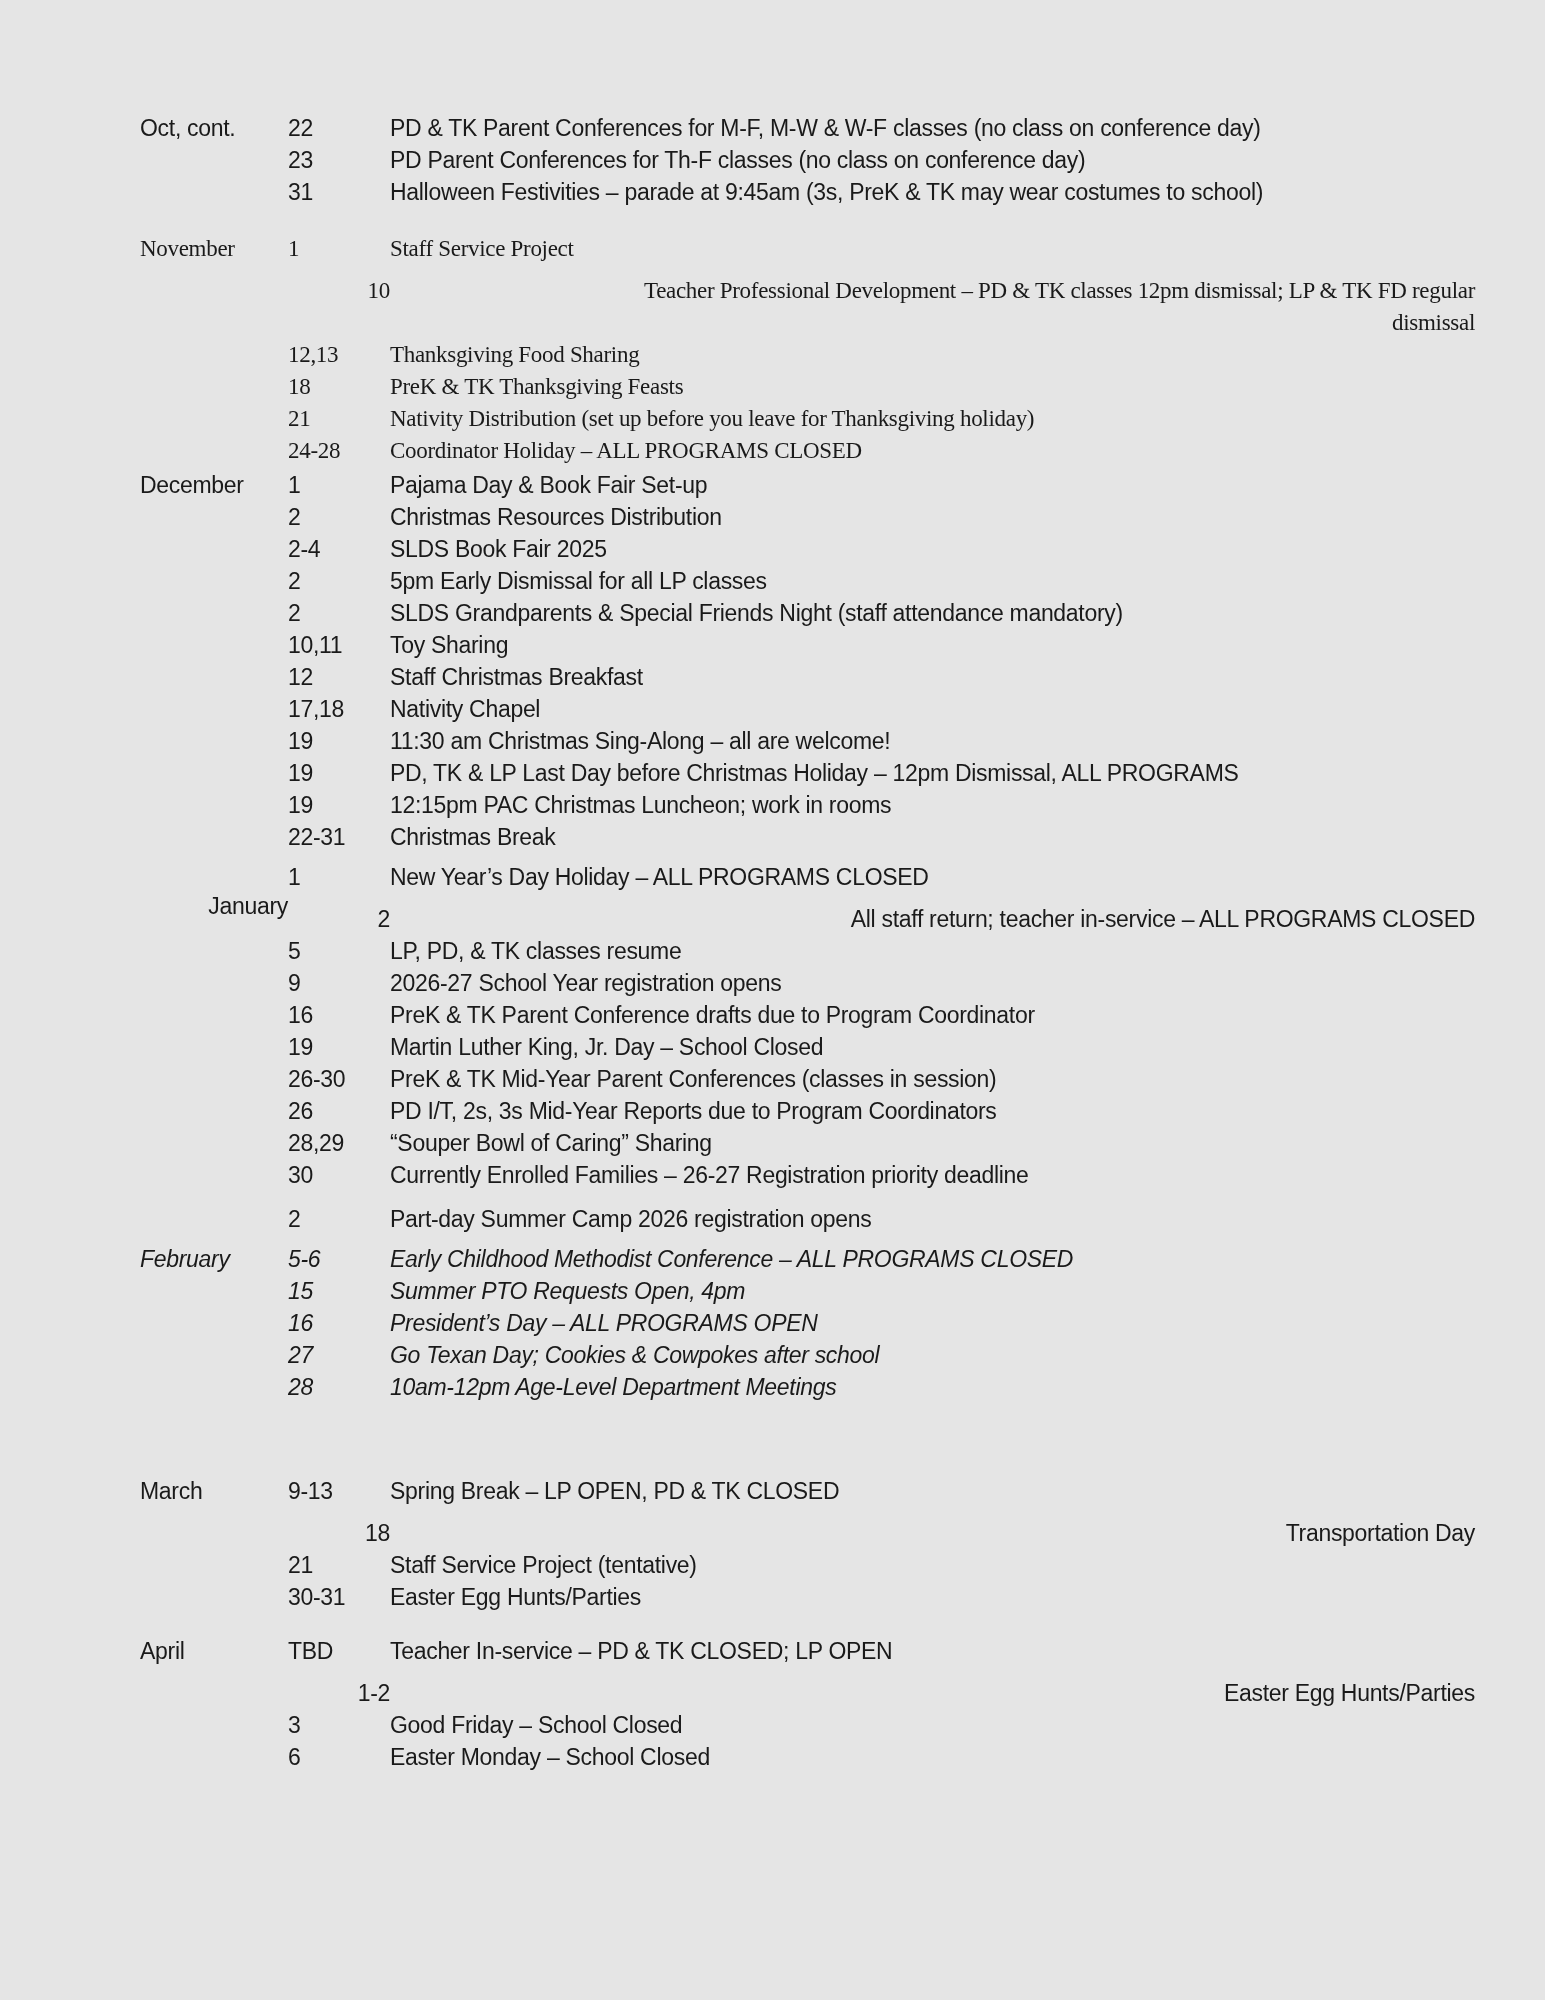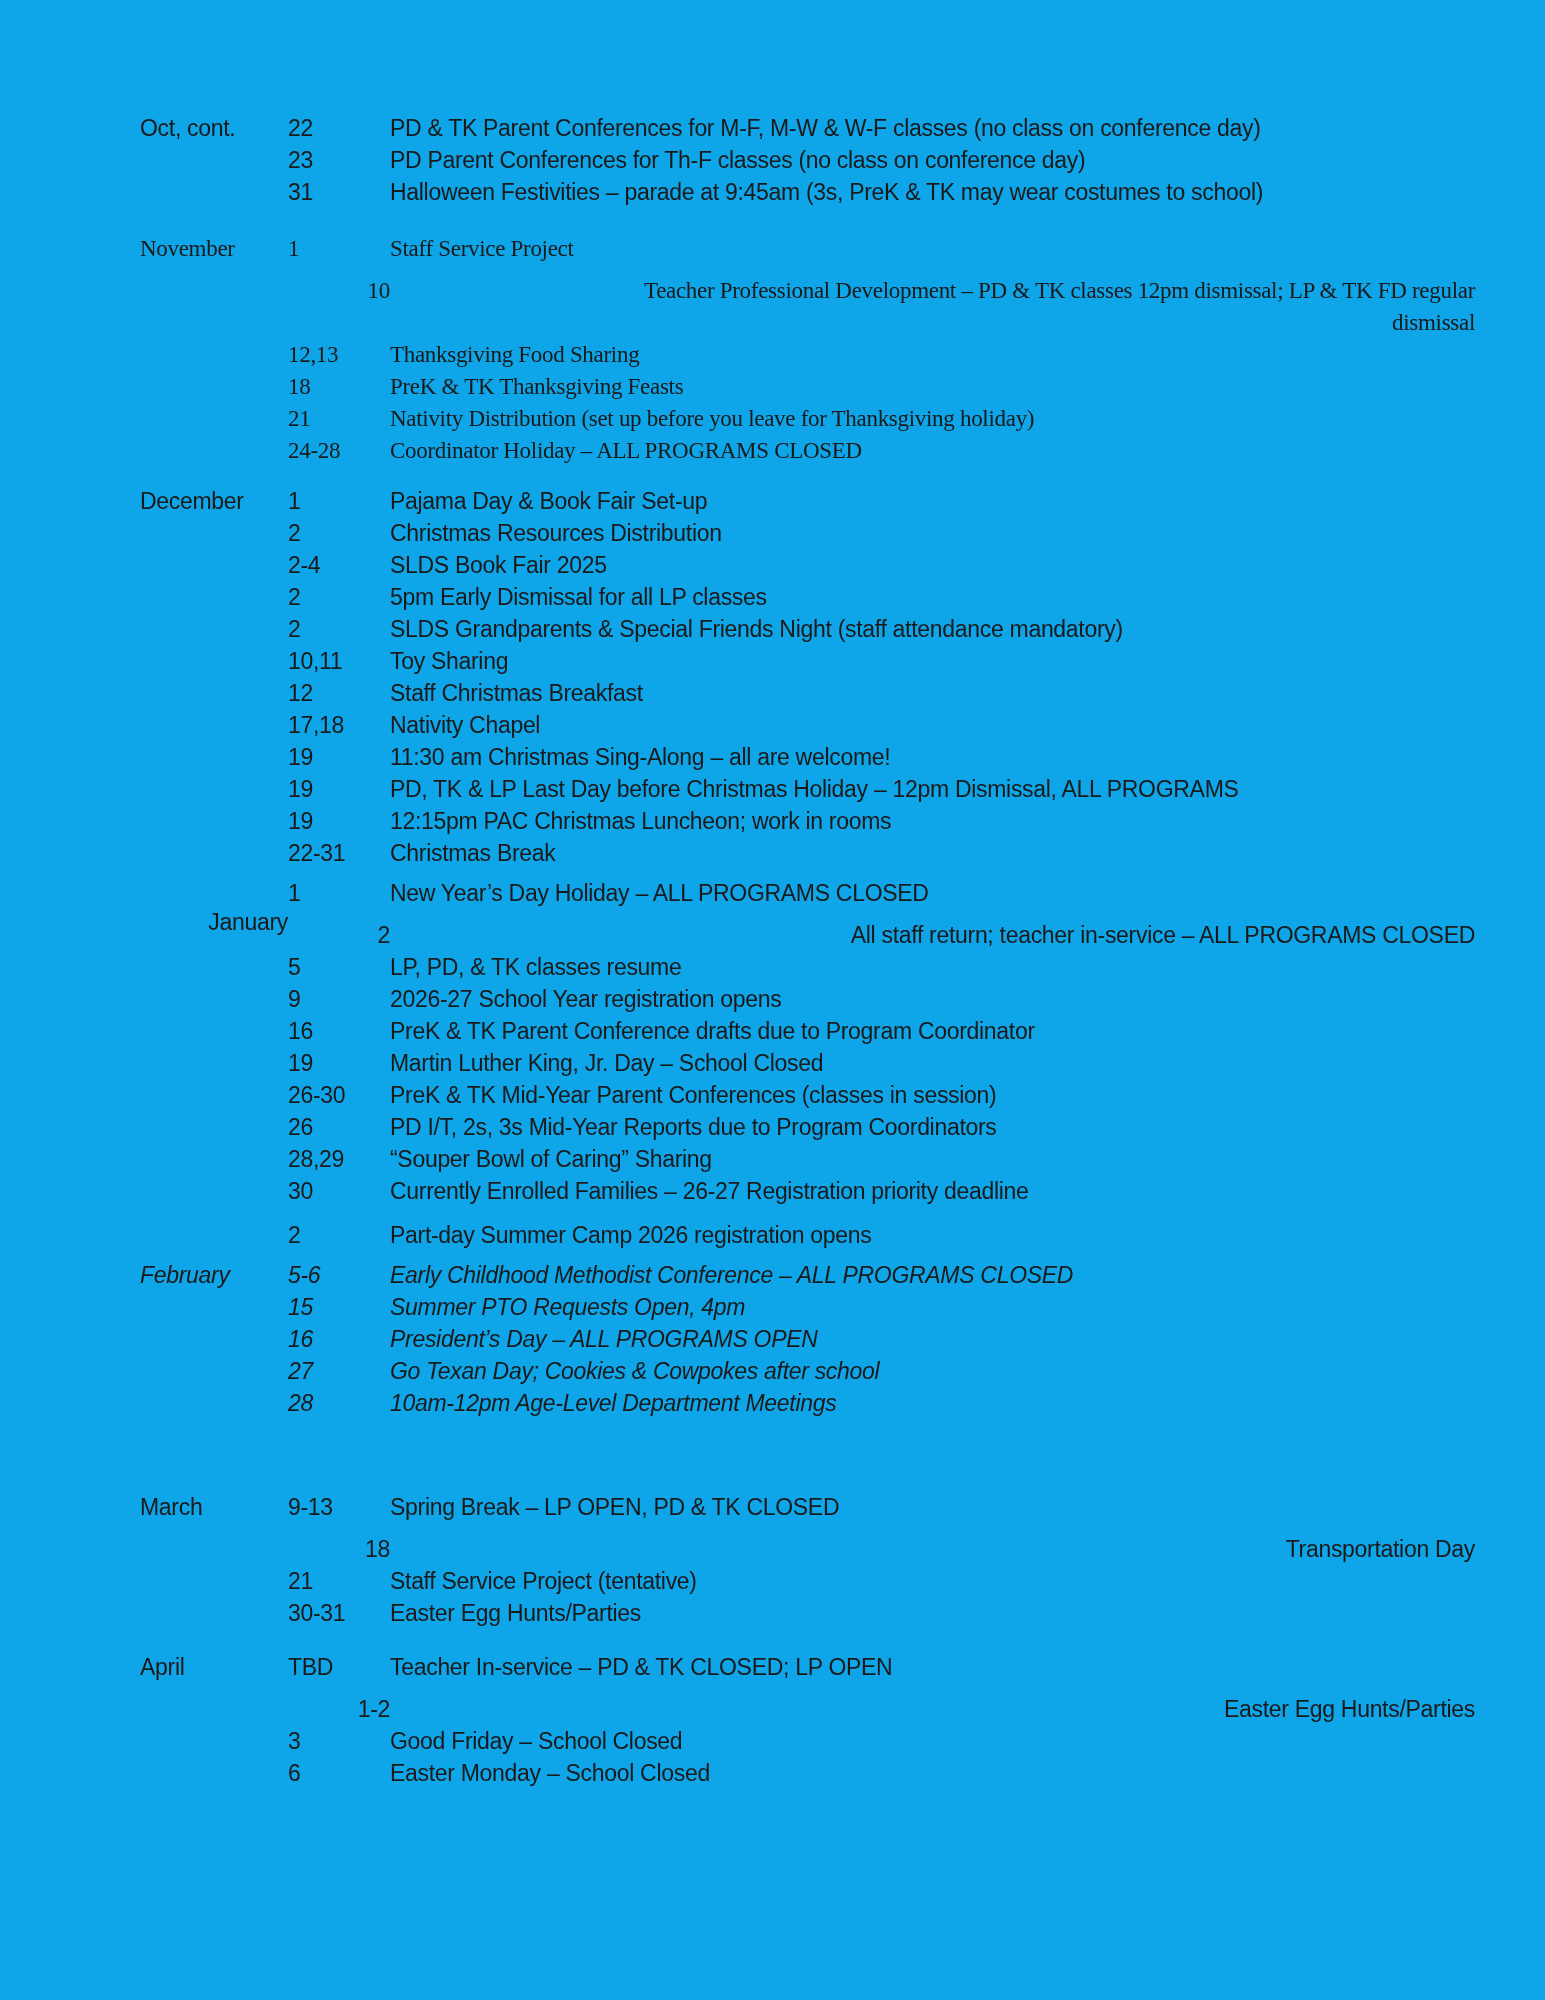--- a/index.html
+++ b/index.html
@@ -30,21 +30,21 @@
   .cal-row.para { margin-top: 10px; text-align: right; }
   .col { white-space: nowrap; }
   .col.month { overflow: visible; }
   .col.month.label-raised { transform: translateY(-13px); }
   .event-note { padding-left: 23px; white-space: nowrap; }
   .event-cont { white-space: nowrap; }
 </style>
 </head>
 <body>
 
-<div class="page" style="background: #0ea5e9; color: rgb(26, 26, 26);">
+<div class="page" style="background: #e5e5e5; color: rgb(26, 26, 26);">
   <div id="sections">
       <section class="month-section" style="margin-top: 0px;">
         <div class="cal-row">
     <div class="col month">Oct, cont.</div>
     <div class="col date">22</div>
     <div class="col event">
       <div class="event-line">PD &amp; TK Parent Conferences for M-F, M-W &amp; W-F classes (no class on conference day)</div>
           </div>
   </div>
         <div class="cal-row">
@@ -100,21 +100,21 @@
     </div>
   </div>
         <div class="cal-row">
     <div class="col month"></div>
     <div class="col date">24-28</div>
     <div class="col event">
       <div class="event-line">Coordinator Holiday – ALL PROGRAMS CLOSED</div>
     </div>
   </div>
       </section>
-      <section class="month-section" style="margin-top: 18px;">
+      <section class="month-section" style="margin-top: 2px;">
         <div class="cal-row">
     <div class="col month">December</div>
     <div class="col date">1</div>
     <div class="col event">
       <div class="event-line">Pajama Day &amp; Book Fair Set-up</div>
     </div>
   </div>
         <div class="cal-row">
     <div class="col month"></div>
     <div class="col date">2</div>

